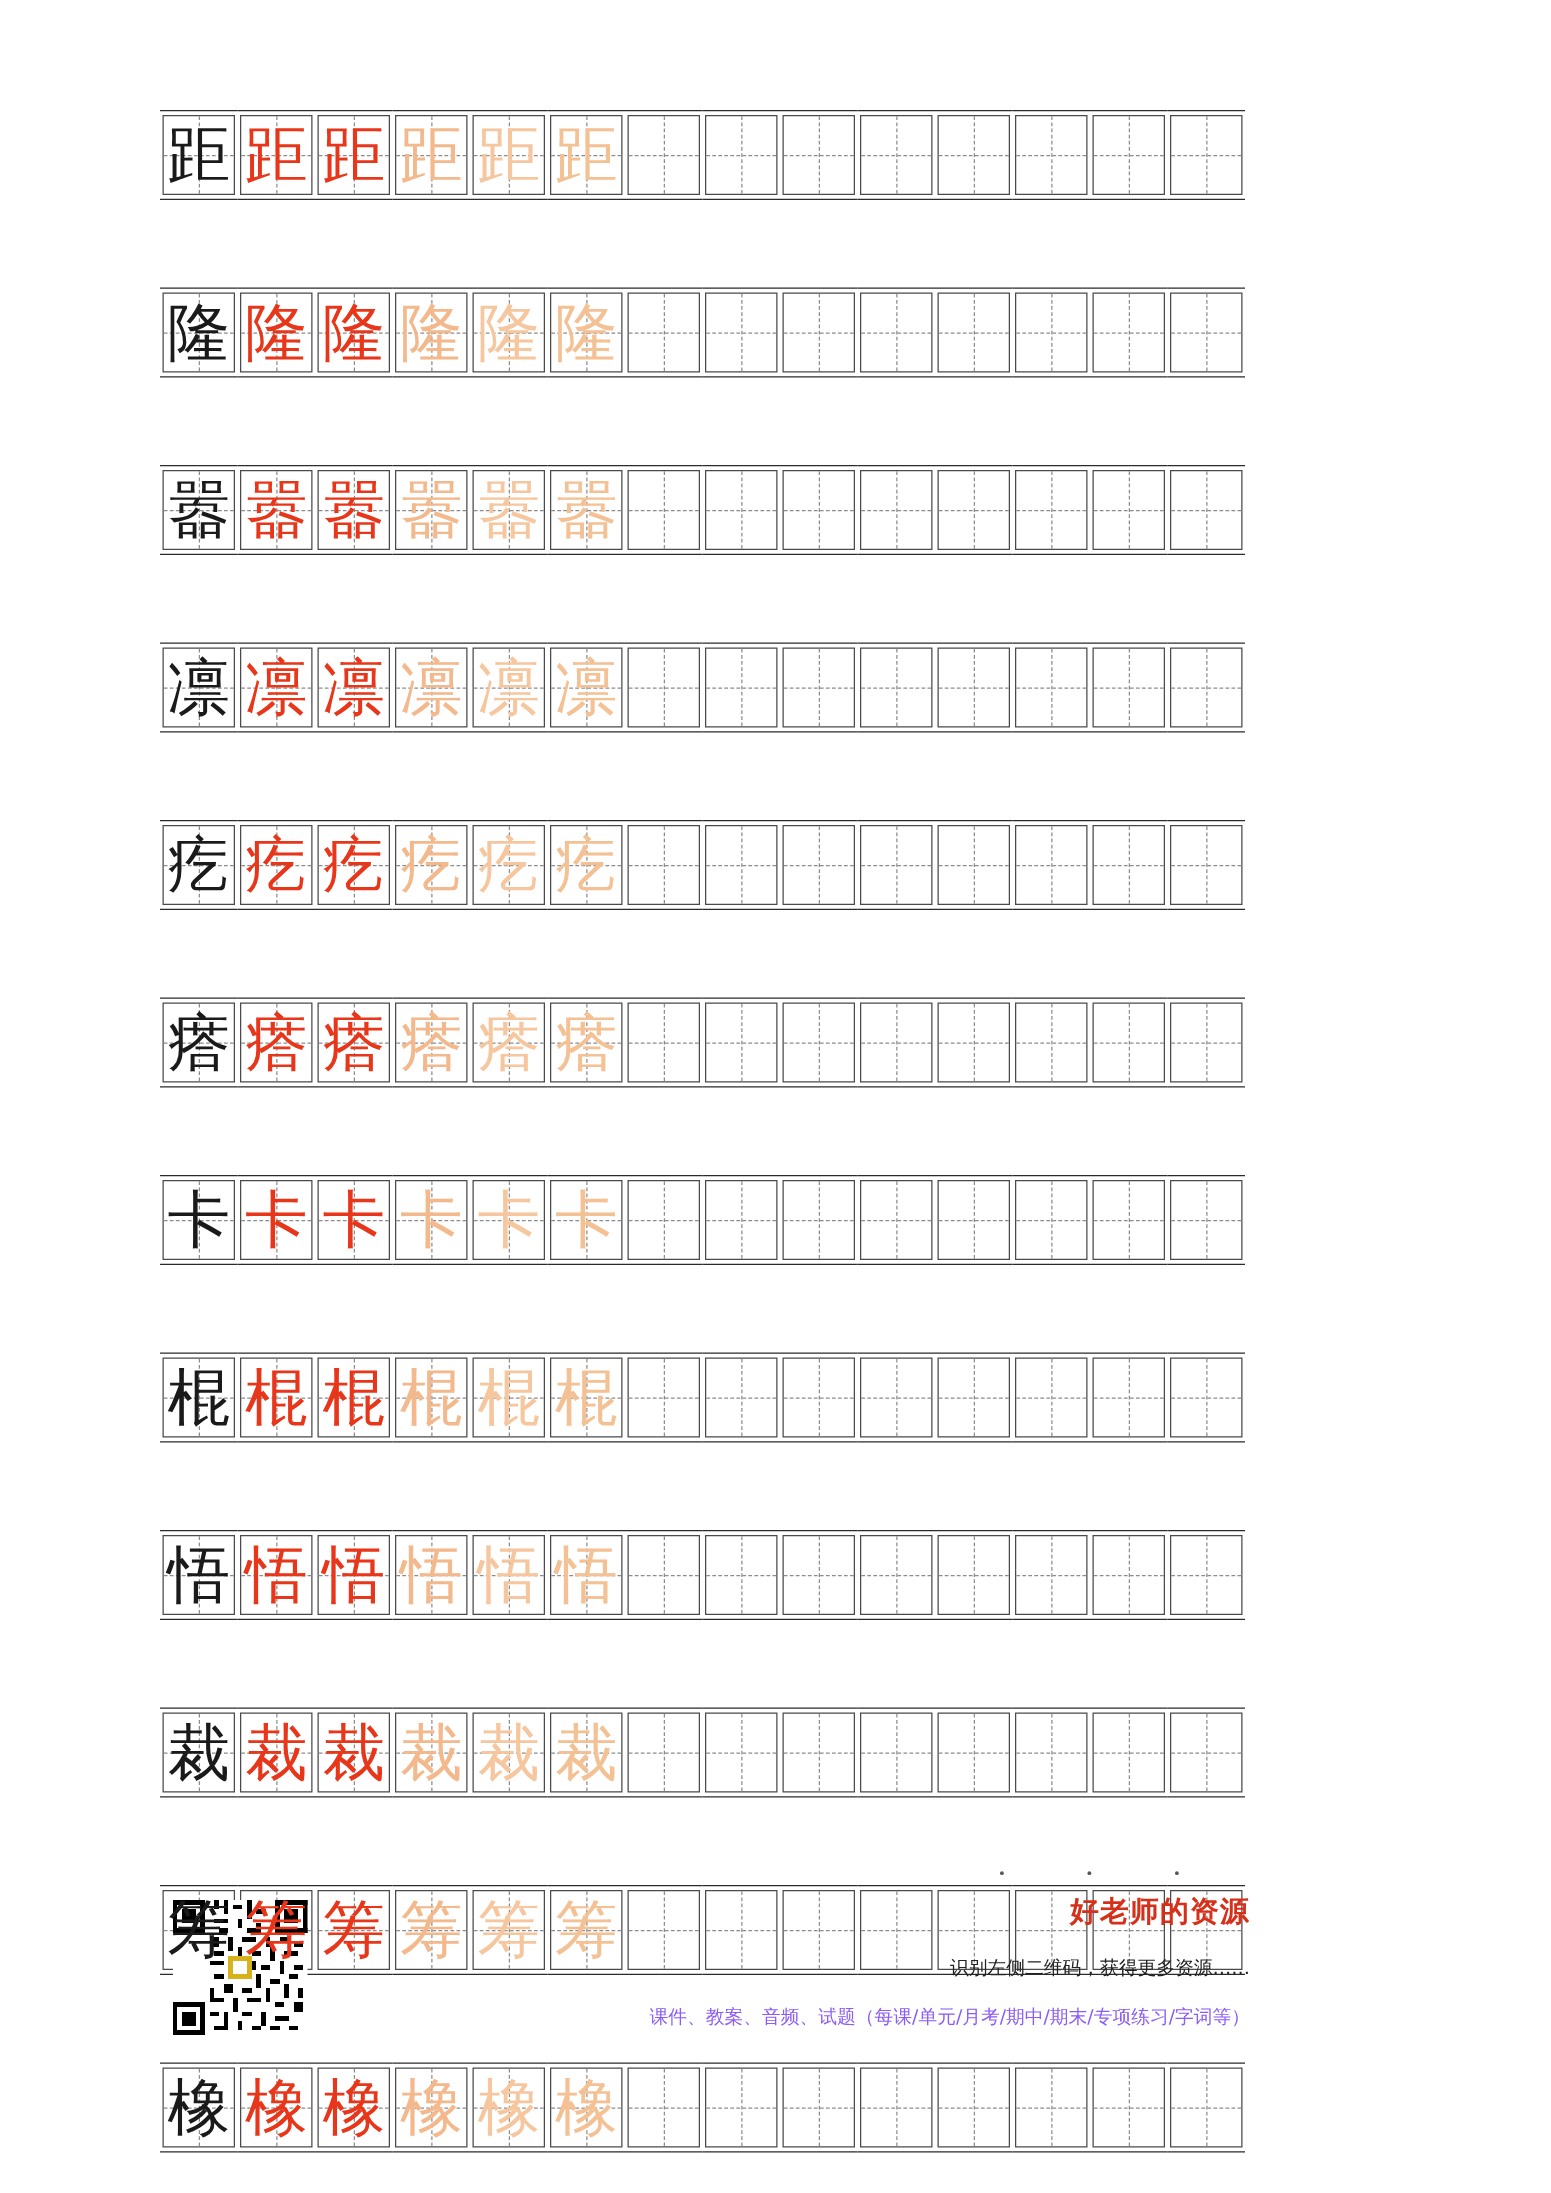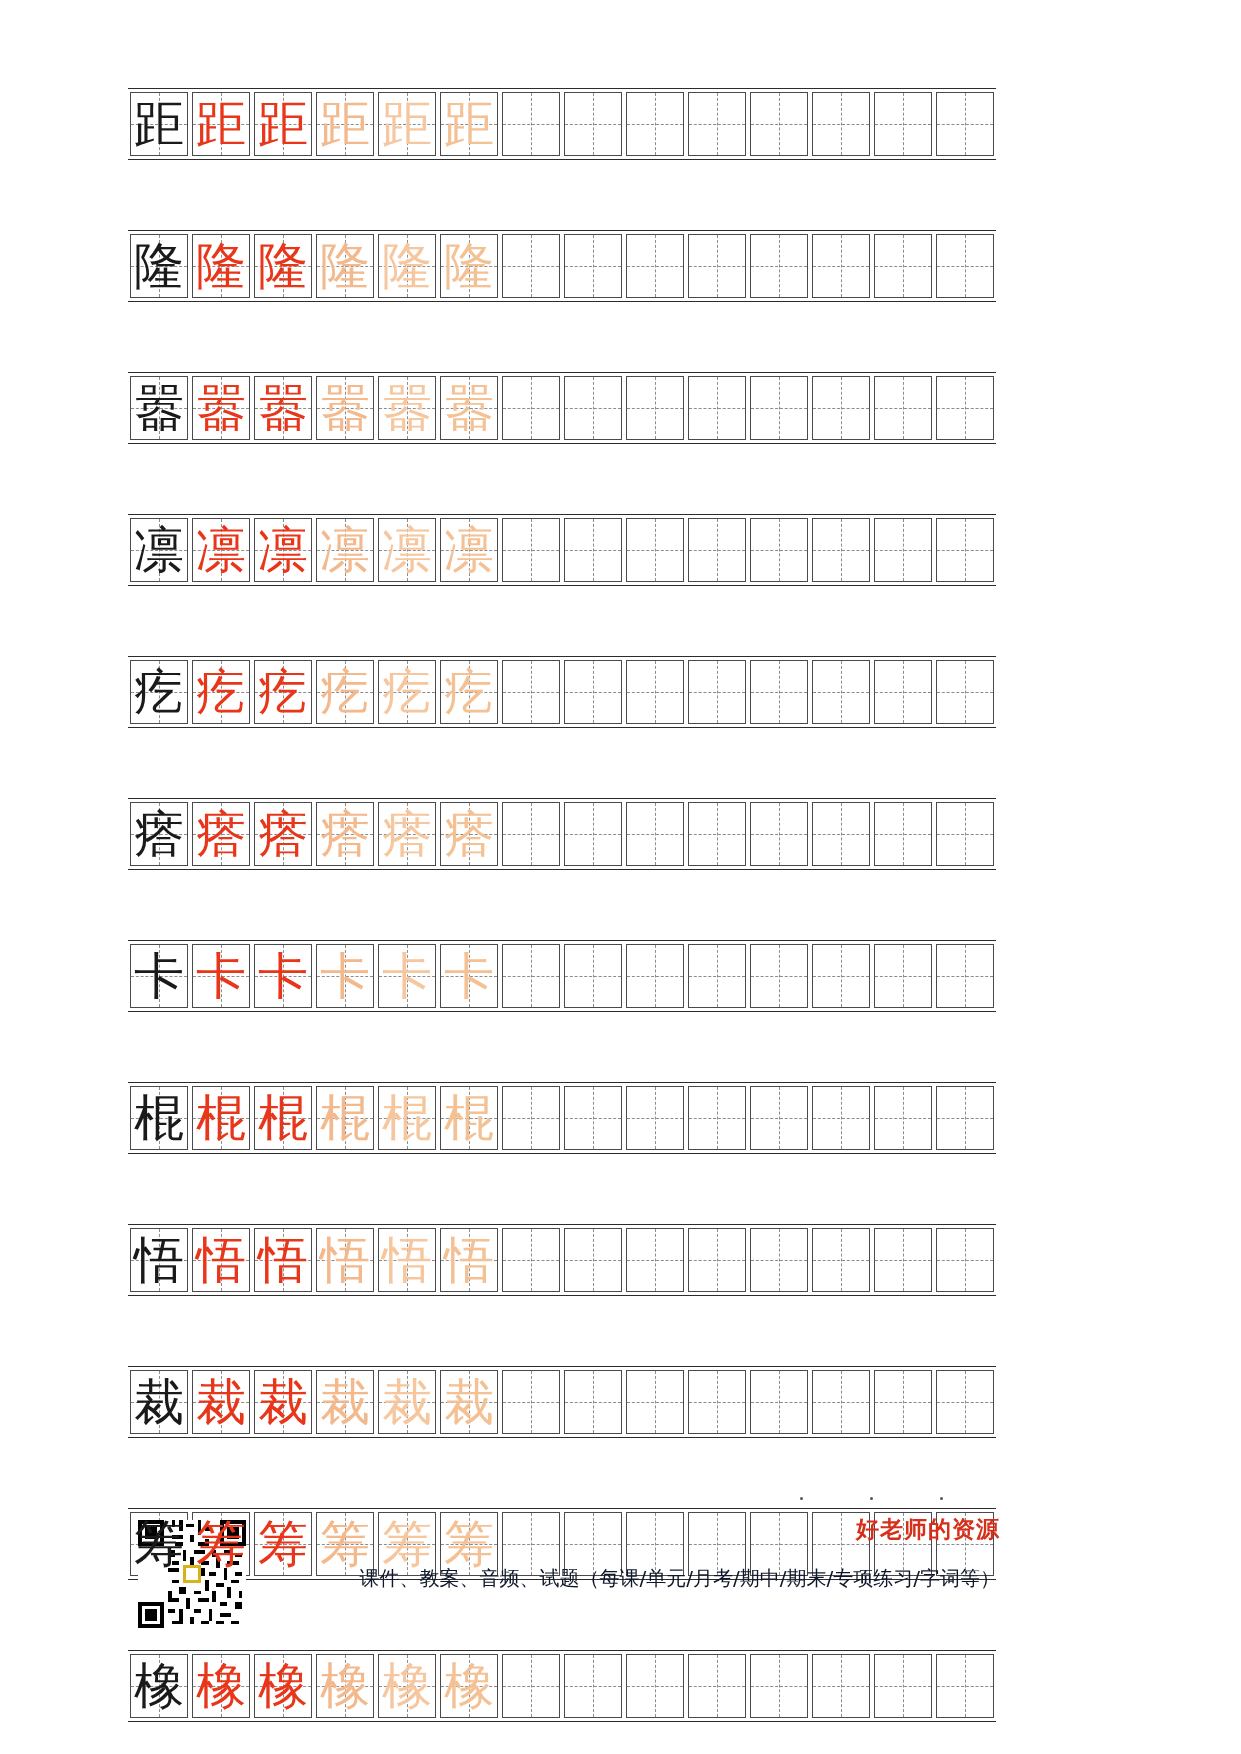--- a/index.html
+++ b/index.html
@@ -120,22 +120,22 @@
     font-family: "DejaVu Sans", "Liberation Sans", sans-serif;
     letter-spacing: 1px;
   }
   .footer-line {
     color: #222;
     font-size: 15px;
     font-family: "DejaVu Sans", "Liberation Sans", sans-serif;
     margin-top: 20px;
   }
   .footer-line2 {
-    color: #0f172a;
-    font-size: 20px;
+    color: #8b5cf6;
+    font-size: 15px;
     font-family: "DejaVu Sans", "Liberation Sans", sans-serif;
     margin-top: 20px;
   }
   .dots {
     position: absolute;
     top: 1497px;
     left: 0;
     width: 1241px;
     height: 8px;
   }
@@ -871,17 +871,18 @@
           <rect x="14" y="26" width="1" height="2"></rect>
         <rect x="17" y="27" width="2" height="1"></rect>
           <rect x="21" y="27" width="2" height="1"></rect>
         <rect x="25" y="27" width="2" height="1"></rect>
       </g>
       <rect x="12" y="12" width="5" height="5" fill="#d8b21a"></rect>
       <rect x="13" y="13" width="3" height="3" fill="#fff"></rect>
     </svg>
     <div class="footer-text">
       <div class="footer-title">好老师的资源</div>
+      <div class="footer-line">识别左侧二维码，获得更多资源……</div>
       <div class="footer-line2">课件、教案、音频、试题（每课/单元/月考/期中/期末/专项练习/字词等）</div>
     </div>
   </div>
 
 </div>
 
 </body></html>

